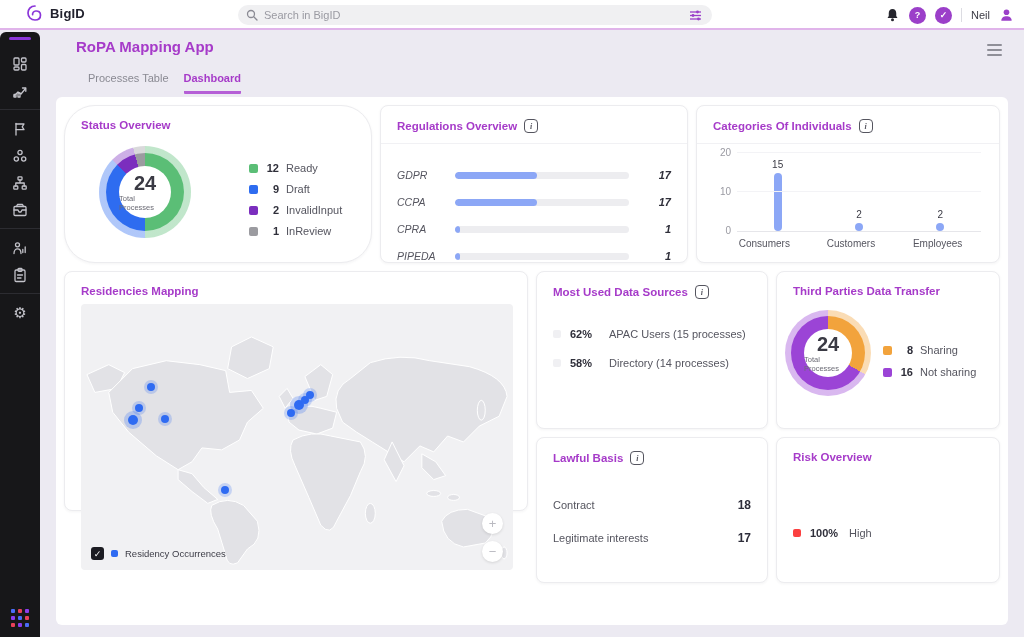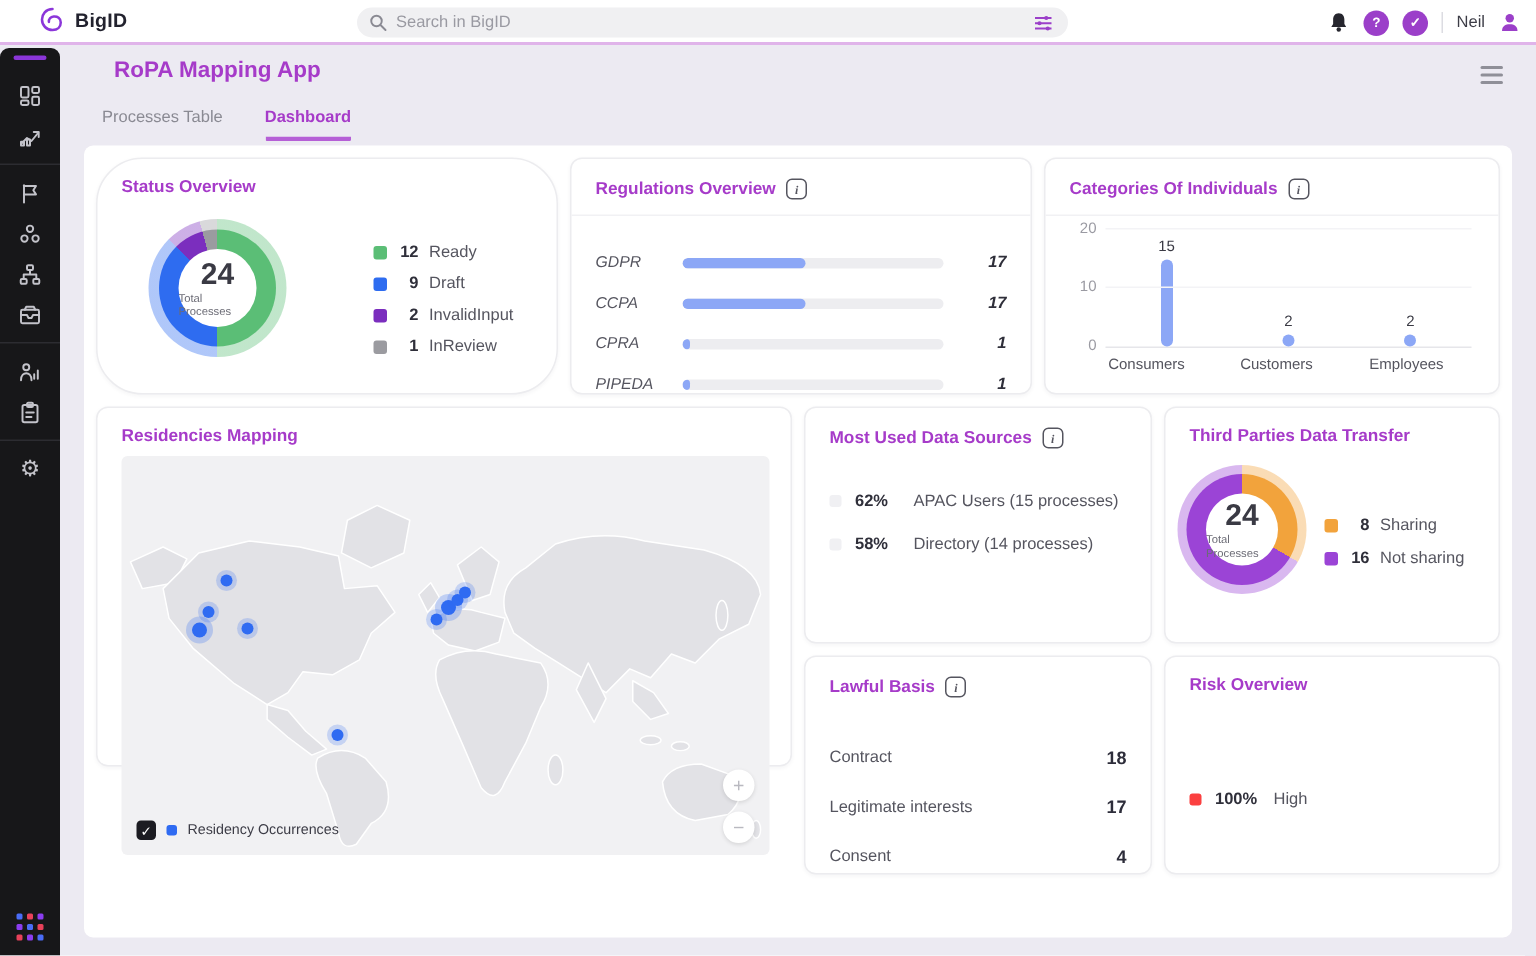--- a/index.html
+++ b/index.html
@@ -35,21 +35,21 @@
   .gear-glyph { font-size:15px; line-height:1; color:#c3c3ca; }
   .apps-grid { position:absolute; bottom:10px; left:11px; width:18px; height:18px; display:grid;
                grid-template-columns:repeat(3,4px); grid-template-rows:repeat(3,4px); gap:3px; cursor:pointer; }
   .apps-grid span { width:4px; height:4px; border-radius:1px; }
 
   
   .page-title { position:absolute; left:76px; top:38px; font-size:15px; font-weight:bold; color:#A63BC9; }
   .menu-btn { position:absolute; right:22px; top:44px; width:15px; height:12px; display:flex;
               flex-direction:column; justify-content:space-between; cursor:pointer; }
   .menu-btn i { display:block; height:2px; background:#8f8f98; border-radius:1px; }
-  .tabs { position:absolute; left:68px; top:72px; display:flex; gap:28px;justify-content:flex-end; }
+  .tabs { position:absolute; left:88px; top:72px; display:flex; gap:15px;justify-content:flex-end; }
   .tab { font-size:11px; color:#8A8A93; padding-bottom:7px; cursor:pointer; border-bottom:3px solid transparent; }
   .tab.active { color:#A63BC9; font-weight:bold; border-bottom:3px solid #B55FD6; border-radius:0 0 1px 1px; }
 
   
   .panel { position:absolute; left:56px; top:97px; width:952px; height:528px; background:#fff; border-radius:6px; }
   .card { position:absolute; background:#fff; border:1px solid #ECECEF; border-radius:8px;
           box-shadow:0 1px 3px rgba(40,40,60,.05); }
   #card-status      { left:8px;   top:8px;   width:308px; height:158px;border-radius:31px; }
   #card-regulations { left:324px; top:8px;   width:308px; height:158px; }
   #card-categories  { left:640px; top:8px;   width:304px; height:158px; }
@@ -476,24 +476,20 @@
     </div>
     <div class="law-rows" id="law-rows">
         <div class="law-row">
           <span class="law-label">Contract</span>
           <span class="law-val">18</span>
         </div>
         <div class="law-row">
           <span class="law-label">Legitimate interests</span>
           <span class="law-val">17</span>
         </div>
-        <div class="law-row">
-          <span class="law-label">Consent</span>
-          <span class="law-val">4</span>
-        </div>
       </div>
   </div>
 
   <div class="card" id="card-risk">
     <div class="card-head">
       <span class="card-title">Risk Overview</span>
     </div>
     <div id="risk-rows">
         <div class="src-row">
           <span class="src-sq" style="background: rgb(251, 64, 64);"></span>

